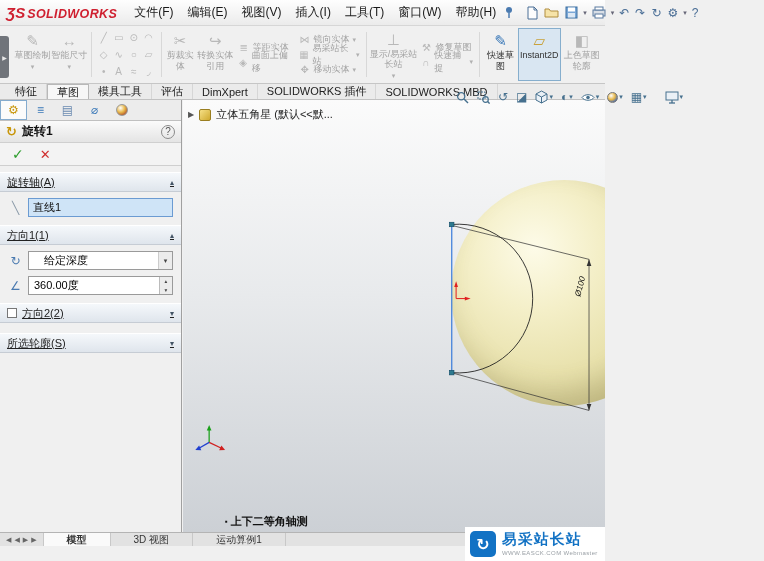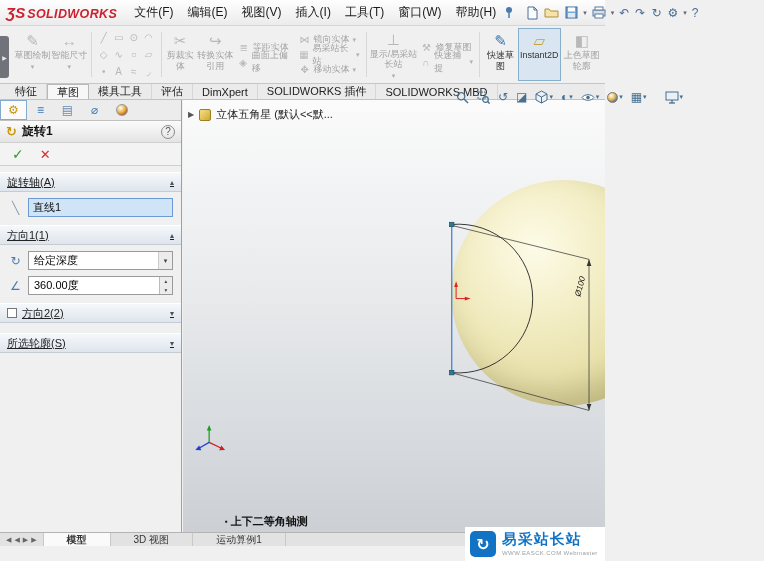--- a/index.html
+++ b/index.html
@@ -63,21 +63,21 @@
   .okg { color:#2e9e2e; font-size:14px; font-weight:700; cursor:default; }
   .cxr { color:#d03030; font-size:13px; font-weight:700; cursor:default; }
   .psec { height:20px; display:flex; align-items:center; padding:0 7px; margin-top:6px;
     background:linear-gradient(#f5f8fb,#dfe5ec); border-top:1px solid #fff; border-bottom:1px solid #c6ccd4; color:#222; cursor:default;text-decoration:underline; }
   .psec .chev { margin-left:auto; color:#456; font-size:8px; }
   .pbody { padding:6px 8px 2px; display:flex; flex-direction:column; gap:6px; }
   .prow { display:flex; align-items:center; gap:5px; }
   .picon { width:15px; text-align:center; color:#4a7ab0; font-size:12px; }
   .pfield { flex:1; height:19px; border:1px solid #6b9bd2; background:#cfe4f7; display:flex; align-items:center;
     padding:0 4px; color:#111; }
-  .pselect { flex:1; height:19px; border:1px solid #9a9a9a; background:#fff; display:flex; align-items:center; padding:0 0 0 5px; }
+  .pselect { flex:1; height:19px; border:1px solid #9a9a9a; background:#fff; display:flex; align-items:center; padding:0 0 0 15px; }
   .pselect .sc { margin-left:auto; height:100%; width:14px; display:flex; align-items:center; justify-content:center;
     font-size:7px; color:#444; border-left:1px solid #ccc; background:#ececec; }
   .pspin { flex:1; height:19px; border:1px solid #9a9a9a; background:#fff; display:flex; align-items:center; padding:0 0 0 5px; }
   .spinbtns { margin-left:auto; width:13px; height:100%; border-left:1px solid #bbb; display:flex; flex-direction:column; }
   .spinbtns span { flex:1; font-size:5.5px; line-height:8px; text-align:center; color:#444; background:#ececec; }
   .pcheck { width:10px; height:10px; border:1px solid #777; background:#fff; margin-right:5px; }
 
   
   .viewport { position:absolute; left:183px; top:100px; right:0; bottom:29px;
     background:linear-gradient(180deg,#fbfbfb 0%,#e8eaec 45%,#ccd0d5 100%); overflow:hidden; }

